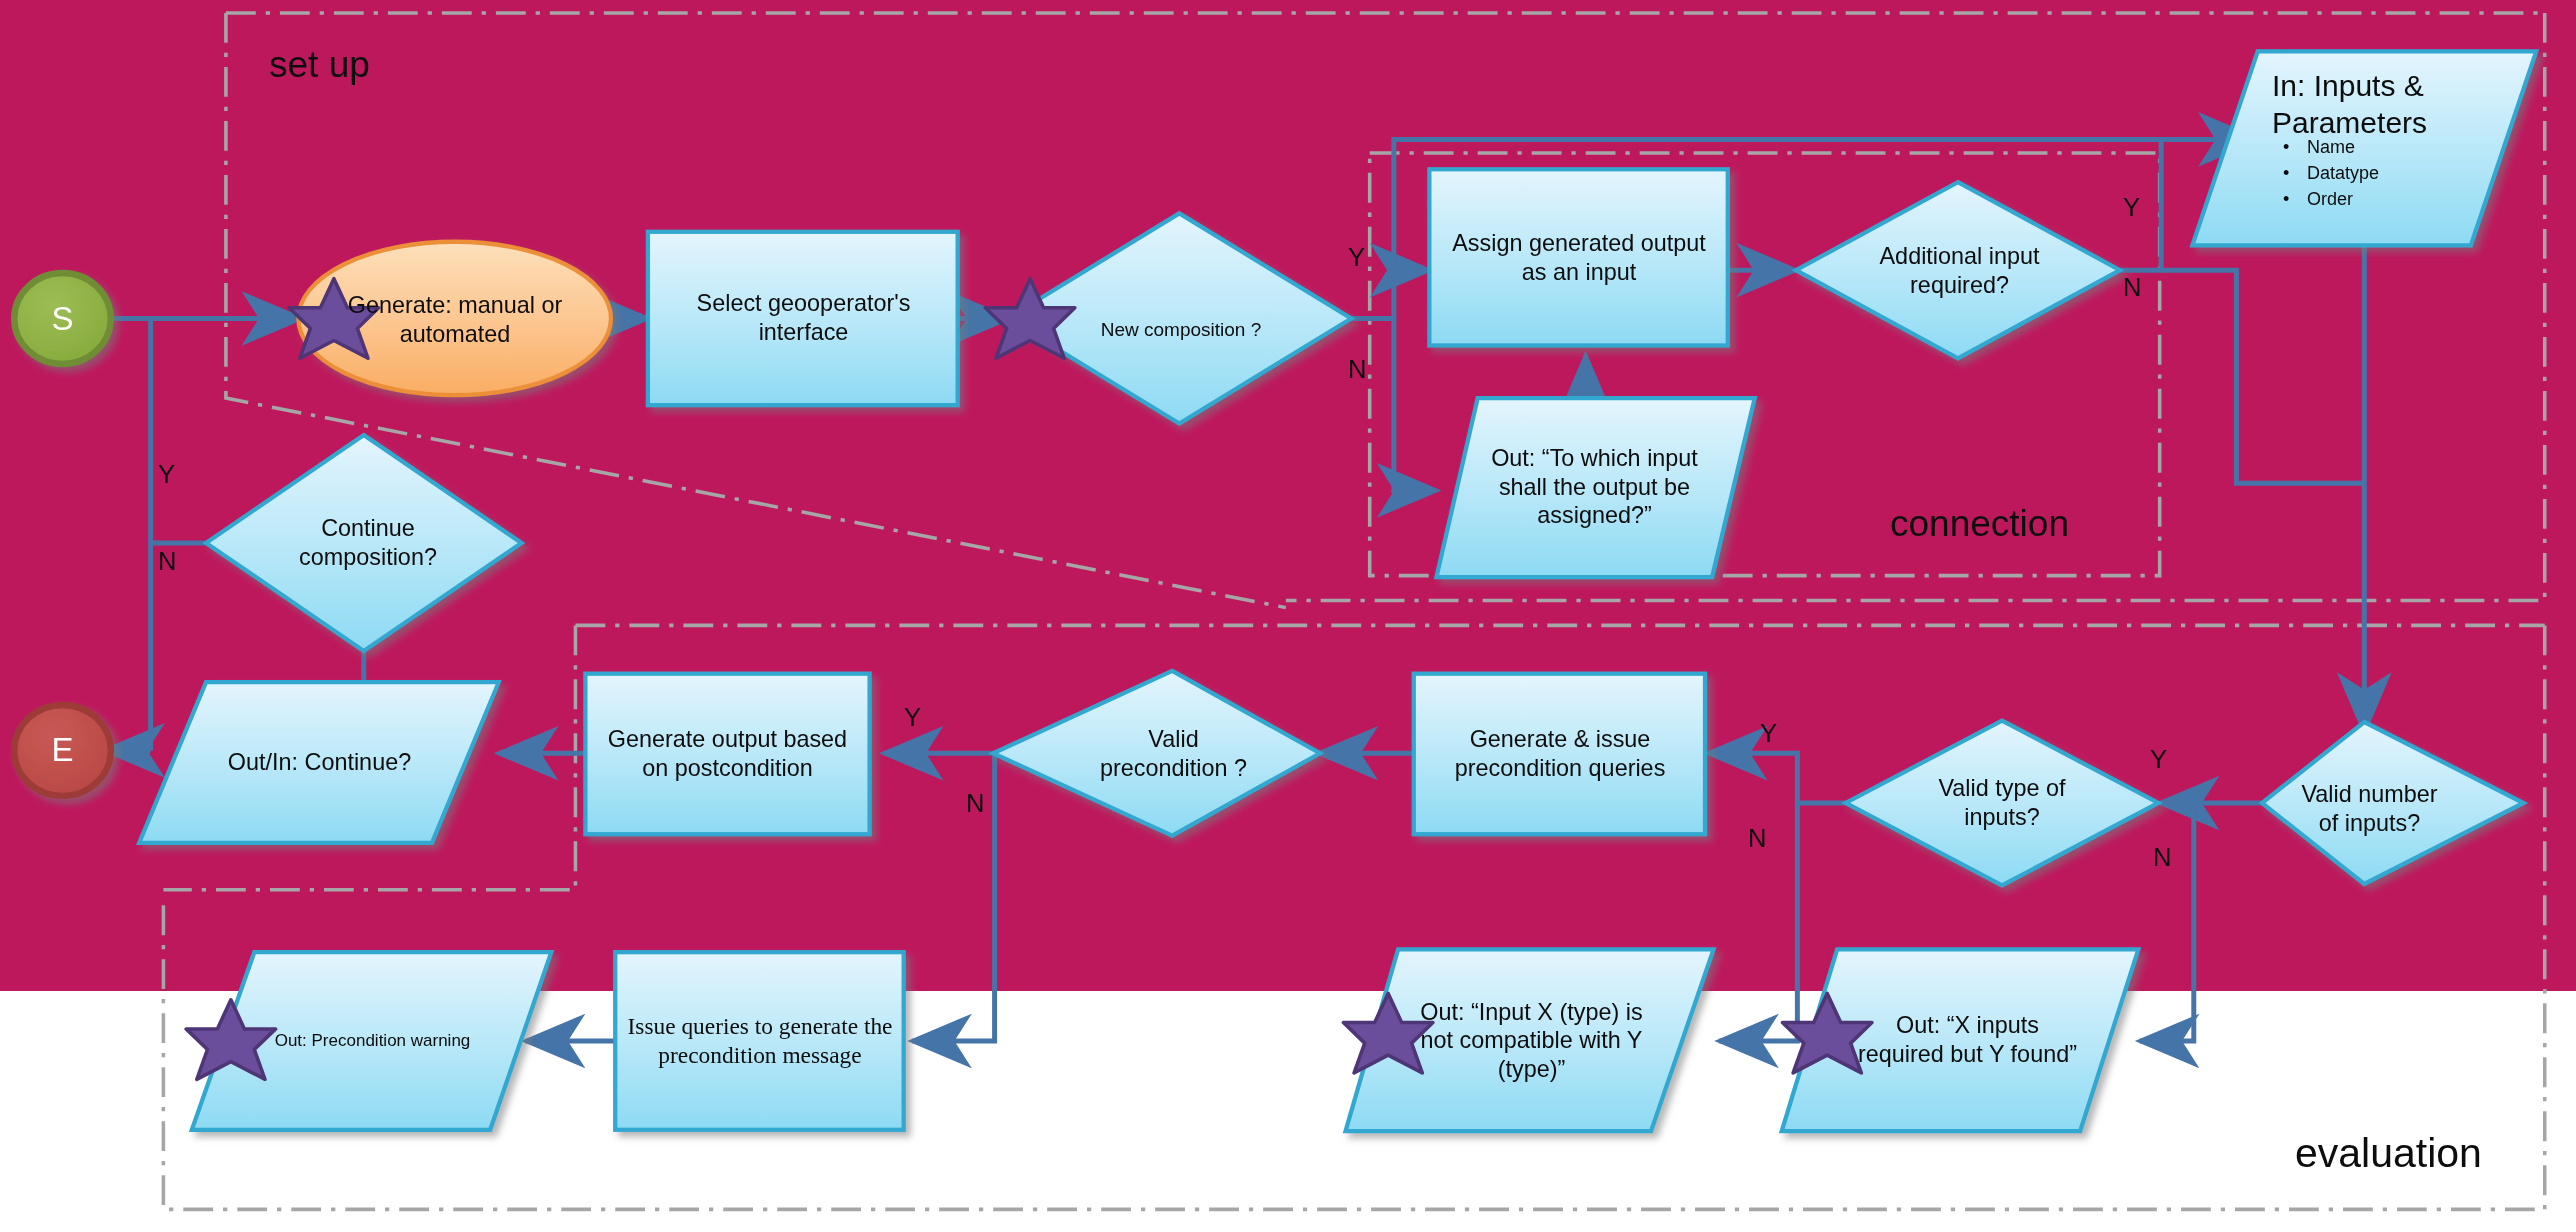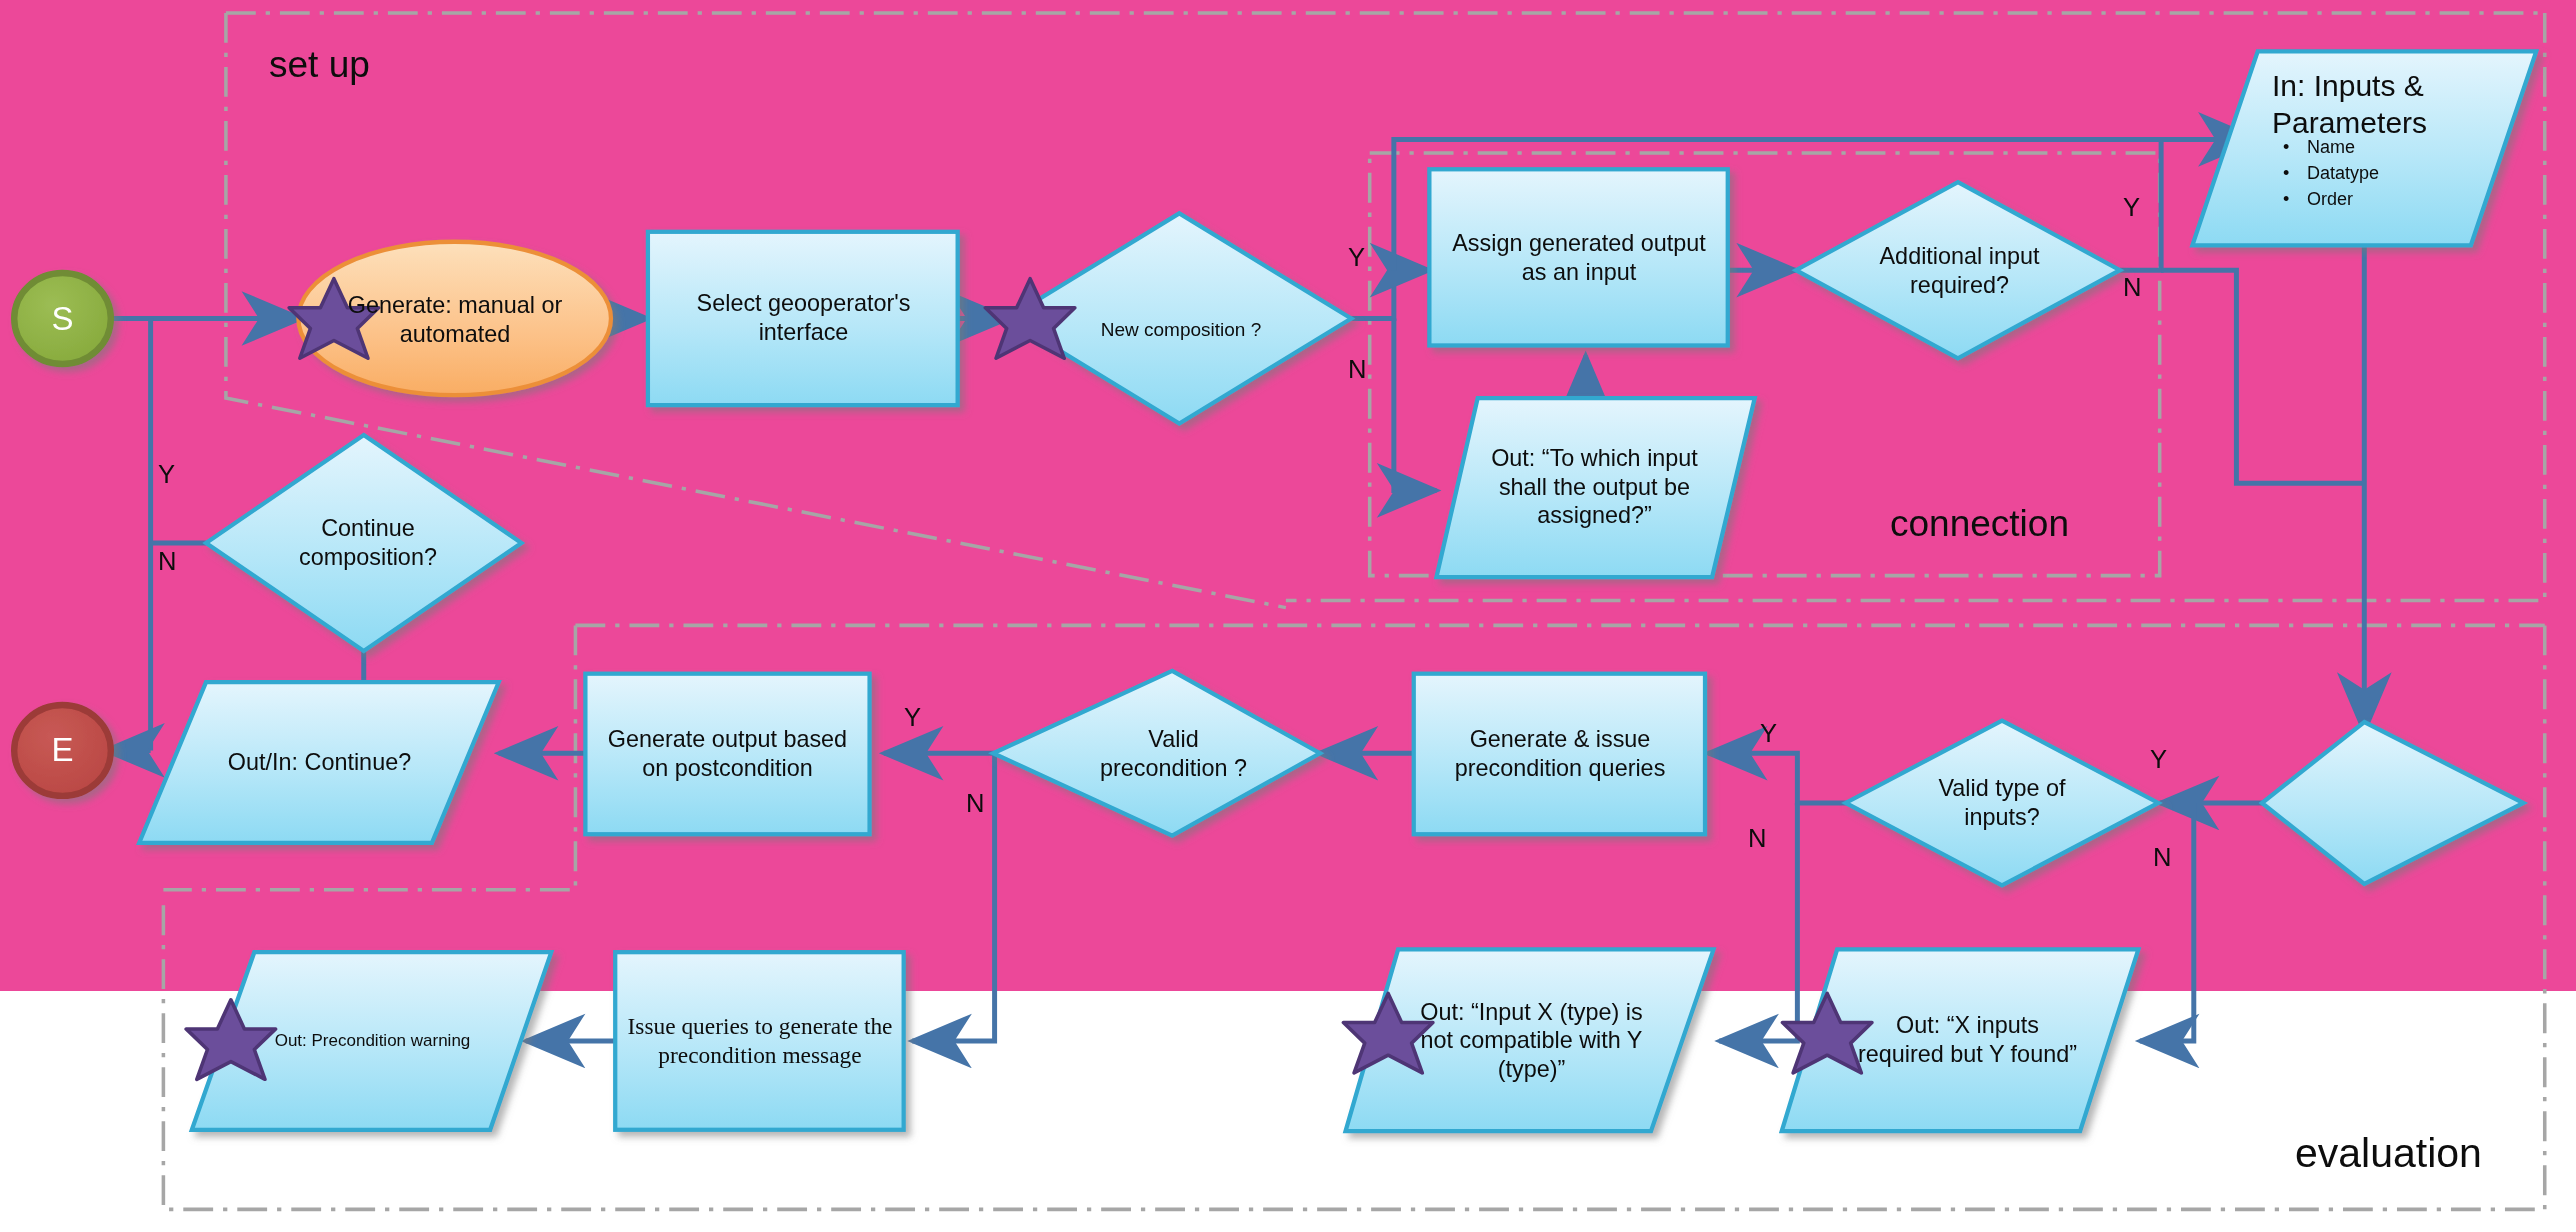--- a/index.html
+++ b/index.html
@@ -1,18 +1,18 @@
 <!DOCTYPE html>
 <html style="font-size:11.4px"><head>
 <meta charset="utf-8">
 <style>
   html,body{margin:0;padding:0;background:#ffffff;}
   body{width:2576px;height:1233px;overflow:hidden;
        font-family:"Liberation Sans","DejaVu Sans",sans-serif;}
-  #stage{position:relative;width:2576px;height:991px;background:#ec4899;}
+  #stage{position:relative;width:2576px;height:991px;background:#be185d;}
   svg.layer{position:absolute;left:0;top:0;width:2576px;height:1233px;}
   .region-label{position:absolute;color:#0d0d0d;font-size:37px;font-family:"Liberation Sans","DejaVu Sans",sans-serif;white-space:nowrap;}
   .node-text{position:absolute;display:flex;align-items:center;justify-content:center;
              text-align:center;color:#0d0d0d;font-family:"Liberation Sans","DejaVu Sans",sans-serif;
              line-height:1.22;pointer-events:none;}
   .edge-label{position:absolute;color:#0d0d0d;font-size:25.6px;font-family:"Liberation Sans","DejaVu Sans",sans-serif;}
   .term-letter{position:absolute;display:flex;align-items:center;justify-content:center;
                color:#ffffff;font-size:33px;font-family:"Liberation Sans","DejaVu Sans",sans-serif;}
   .bullet-list{position:absolute;color:#0d0d0d;font-size:18px;line-height:1.45;}
   .bullet-list div{white-space:nowrap;}
@@ -202,20 +202,21 @@
   <div class="node-text" style="left:220px;top:725px;width:199px;height:75px;font-size:23.4px;">Out/In: Continue?</div>
 
   <div class="node-text" style="left:592px;top:708px;width:271px;height:92px;font-size:23.4px;">Generate output based on postcondition</div>
 
   <div class="node-text" style="left:1094px;top:698px;width:159px;height:111px;font-size:23.4px;">Valid precondition ?</div>
 
   <div class="node-text" style="left:1421px;top:708px;width:278px;height:92px;font-size:23.4px;">Generate &amp; issue precondition queries</div>
 
   <div class="node-text" style="left:1918px;top:759px;width:168px;height:88px;font-size:23.4px;">Valid type of inputs?</div>
 
+  <div class="node-text" style="left:2293px;top:753px;width:153px;height:111px;font-size:23.4px;">Valid number of inputs?</div>
 
   <div class="node-text" style="left:269px;top:989px;width:207px;height:105px;font-size:17px;">Out: Precondition warning</div>
 
   <div class="node-text" style="left:622px;top:987px;width:276px;height:108px;font-size:23.4px;font-family:Liberation Serif, serif;">Issue queries to generate the precondition message</div>
 
   <div class="node-text" style="left:1418px;top:968px;width:227px;height:145px;font-size:23.4px;">Out: “Input X (type) is not compatible with Y (type)”</div>
 
   <div class="node-text" style="left:1856px;top:982px;width:223px;height:115px;font-size:23.4px;">Out: “X inputs required but Y found”</div>
 
   <div class="edge-label" style="left:1348px;top:243px;">Y</div>

